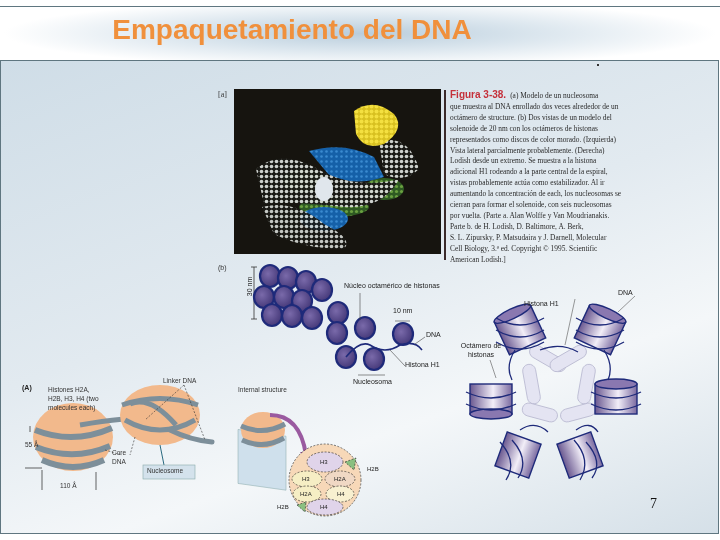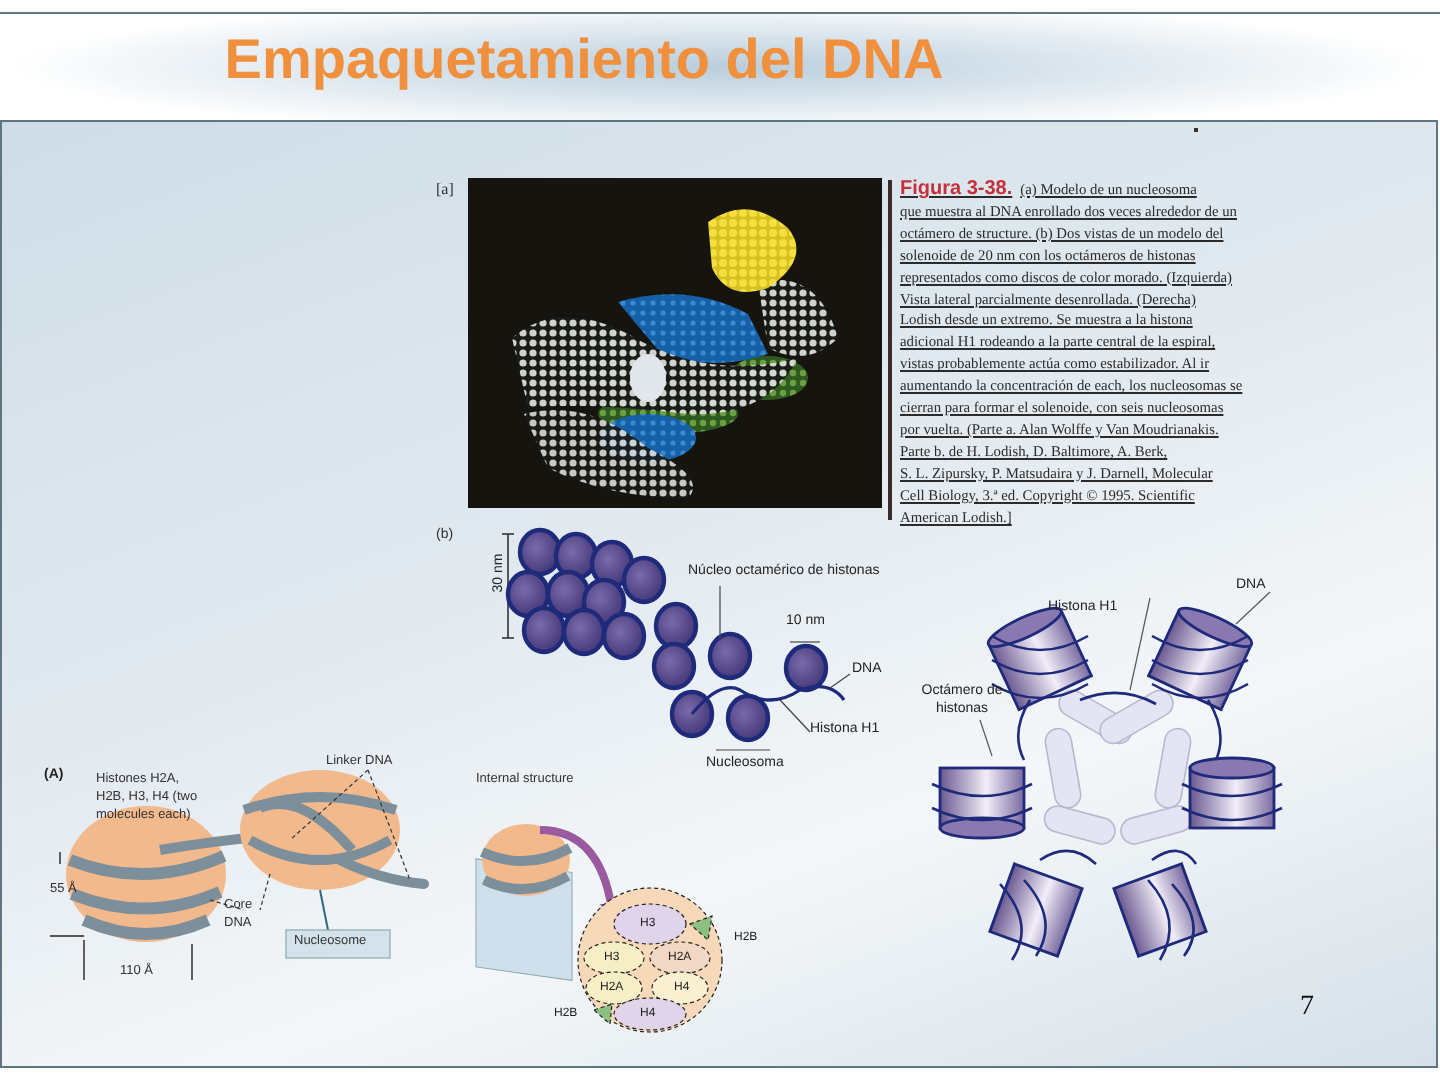--- a/index.html
+++ b/index.html
@@ -26,21 +26,21 @@
   }
   .stray-dot { position: absolute; left: 597px; top: 64px; width: 2px; height: 2px; background: #333; }
   .label-a { position: absolute; left: 218px; top: 90px; font-family: "Liberation Serif", serif; font-size: 8px; color: #333; }
   .photo {
     position: absolute; left: 234px; top: 89px; width: 207px; height: 165px;
     background: #16140f; overflow: hidden;
   }
   .caption {
     position: absolute; left: 444px; top: 90px; width: 212px;
     font-family: "Liberation Serif", serif; font-size: 7.4px; line-height: 10.9px; color: #2b2b2b;
-    border-left: 2px solid #3a2a2a; padding-left: 4px; height: 170px; text-decoration: underline;
+    border-left: 2px solid #3a2a2a; padding-left: 4px; height: 170px;
   }
   .caption .fig { font-family: "Liberation Sans", sans-serif; font-weight: bold; font-size: 10px; color: #c5303a; margin-right: 4px; }
   .label-b { position: absolute; left: 218px; top: 264px; font-family: "Liberation Sans", sans-serif; font-size: 7px; color: #333; }
   .lbl { position: absolute; font-family: "Liberation Sans", sans-serif; font-size: 7px; color: #222; white-space: nowrap; }
   .lbl-s { font-size: 6.5px; color: #333; }
   .page-num { position: absolute; left: 650px; top: 496px; font-family: "Liberation Serif", serif; font-size: 14px; color: #111; }
   svg { position: absolute; overflow: visible; }
 </style>
 </head>
 <body>
@@ -85,21 +85,21 @@
     <ellipse cx="90" cy="100" rx="9" ry="12" fill="#e0e6ec"></ellipse>
   </svg>
 </div>
 
 <div class="caption">
   <span class="fig">Figura 3-38.</span><span>(a) Modelo de un nucleosoma</span><br>
   <span>que muestra al DNA enrollado dos veces alrededor de un</span><br>
   <span>octámero de structure. (b) Dos vistas de un modelo del</span><br>
   <span>solenoide de 20 nm con los octámeros de histonas</span><br>
   <span>representados como discos de color morado. (Izquierda)</span><br>
-  <span>Vista lateral parcialmente desenrollada. (Derecha)</span><br>
+  <span>Vista lateral parcialmente probablemente. (Derecha)</span><br>
   <span>Lodish desde un extremo. Se muestra a la histona</span><br>
   <span>adicional H1 rodeando a la parte central de la espiral,</span><br>
   <span>vistas probablemente actúa como estabilizador. Al ir</span><br>
   <span>aumentando la concentración de each, los nucleosomas se</span><br>
   <span>cierran para formar el solenoide, con seis nucleosomas</span><br>
   <span>por vuelta. (Parte a. Alan Wolffe y Van Moudrianakis.</span><br>
   <span>Parte b. de H. Lodish, D. Baltimore, A. Berk,</span><br>
   <span>S. L. Zipursky, P. Matsudaira y J. Darnell, Molecular</span><br>
   <span>Cell Biology, 3.ª ed. Copyright © 1995. Scientific</span><br>
   <span>American Lodish.]</span>

